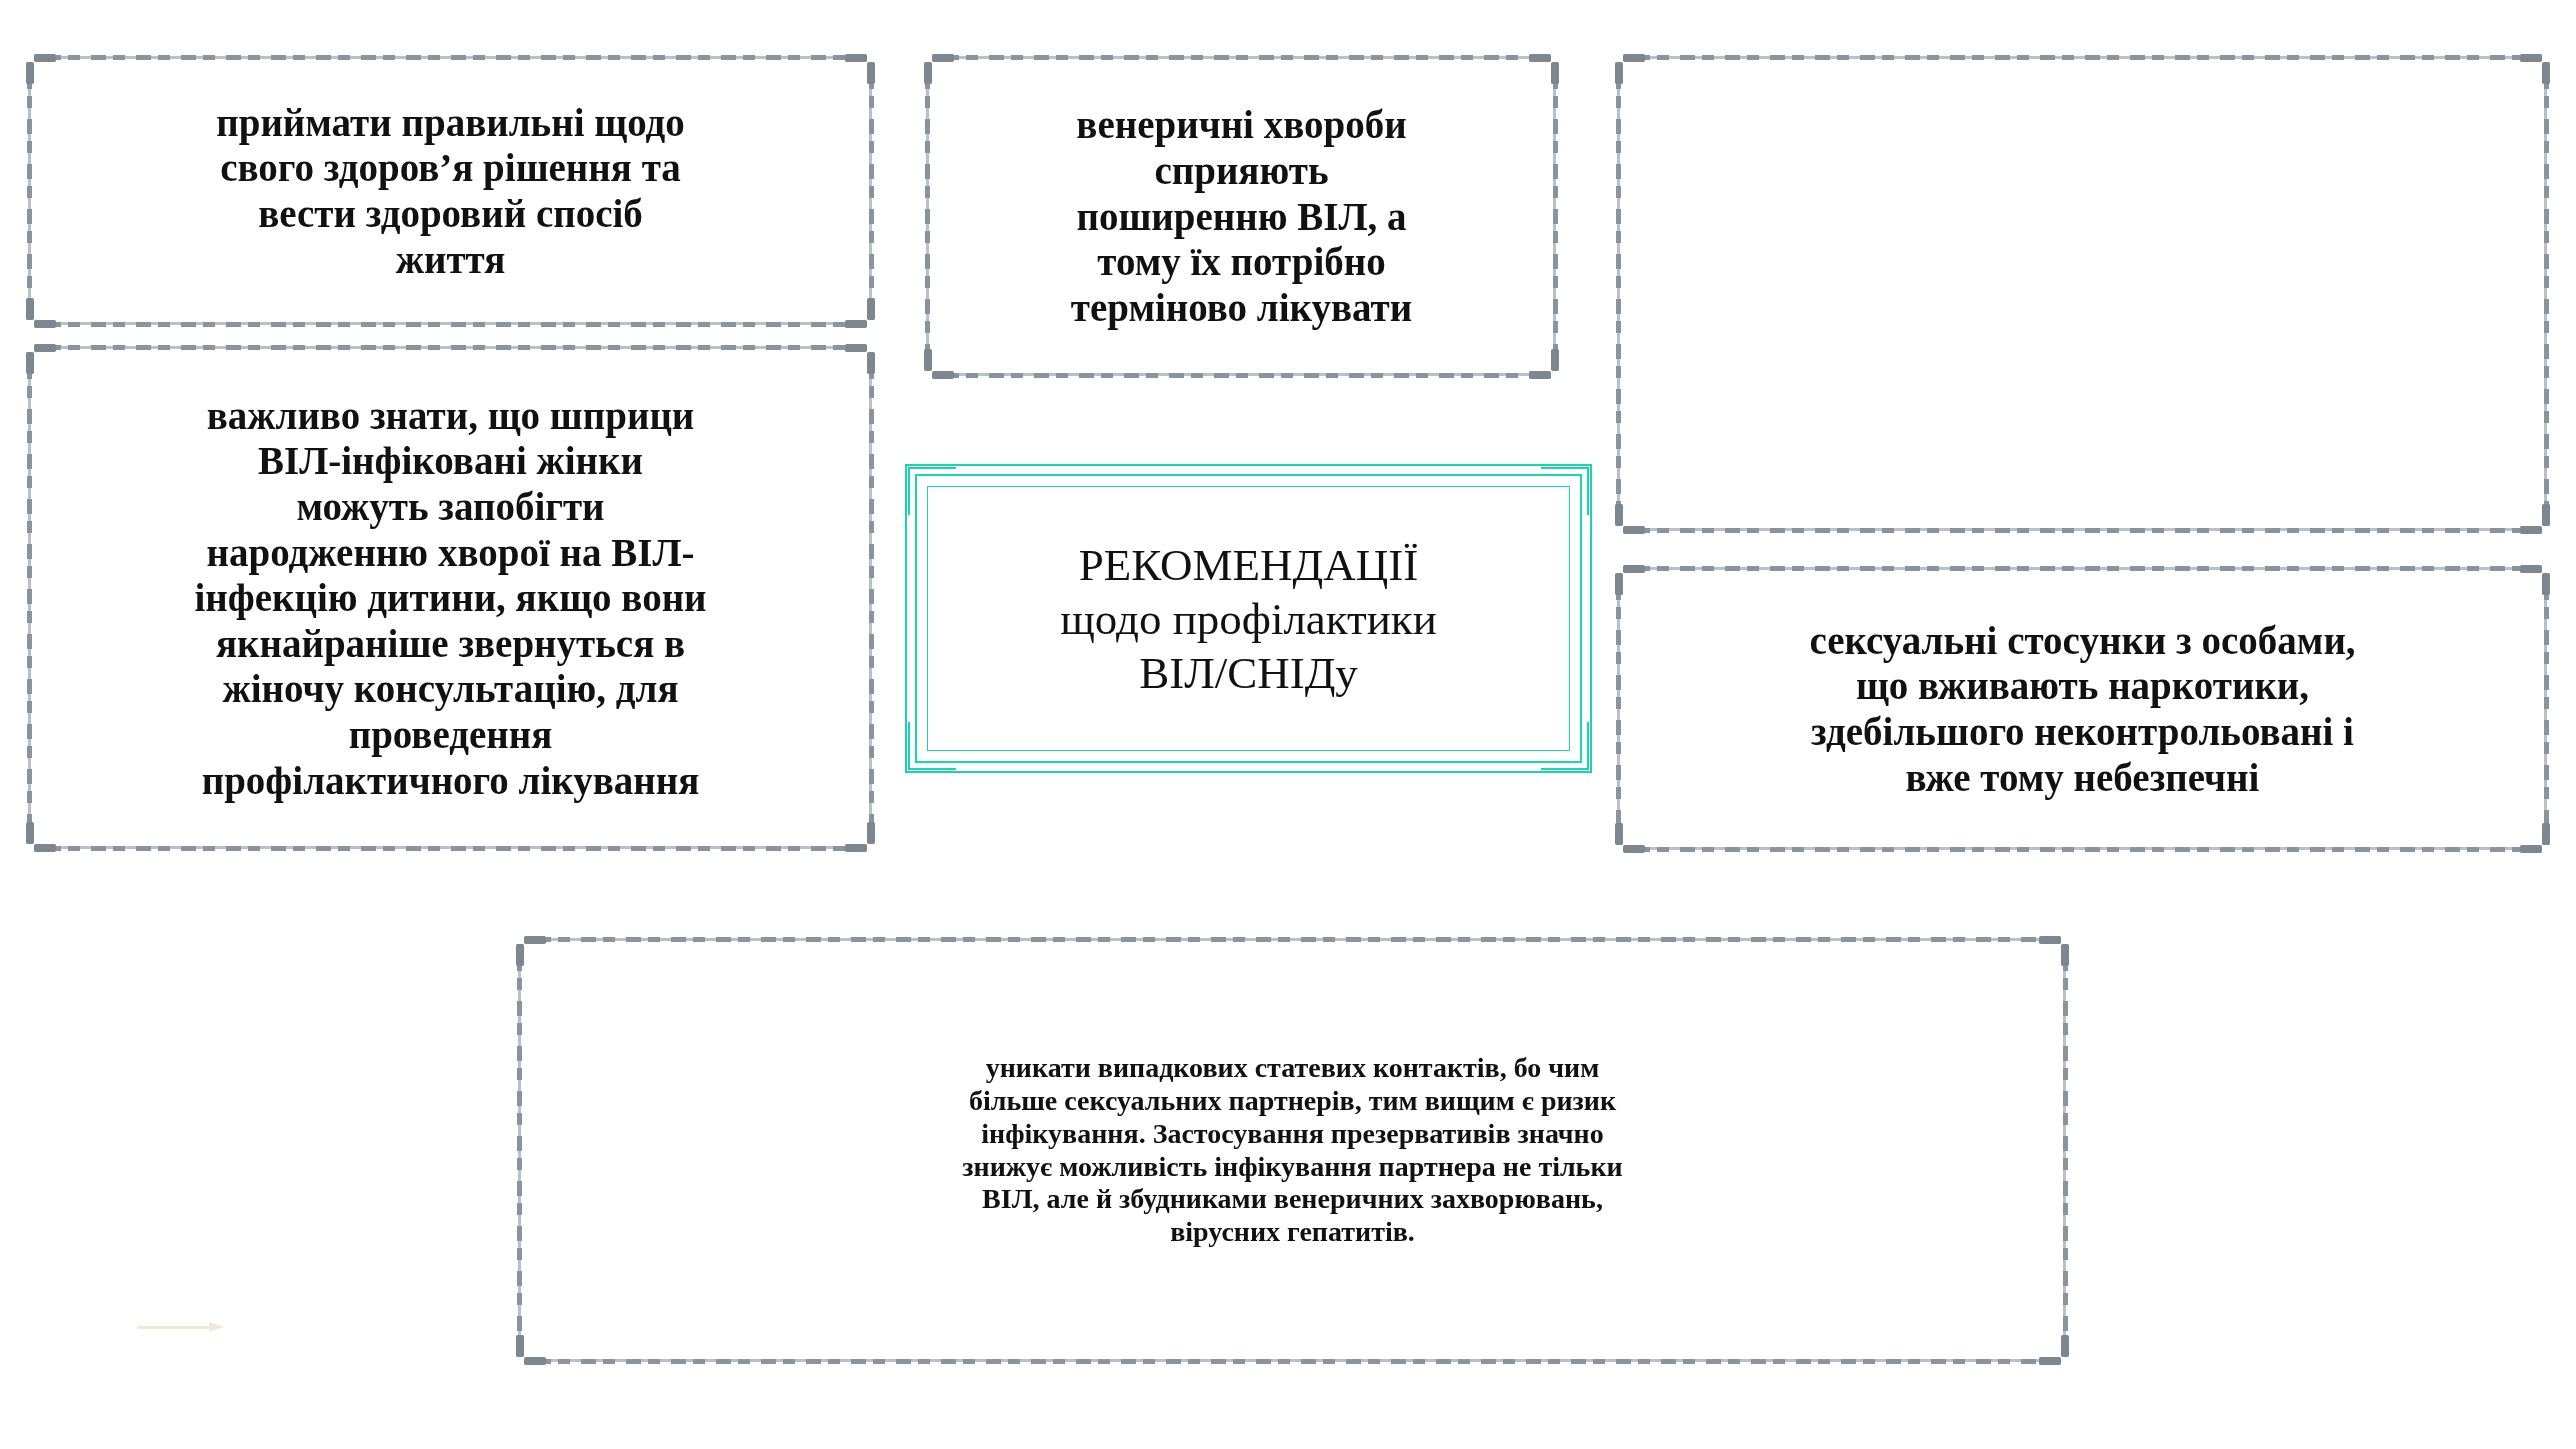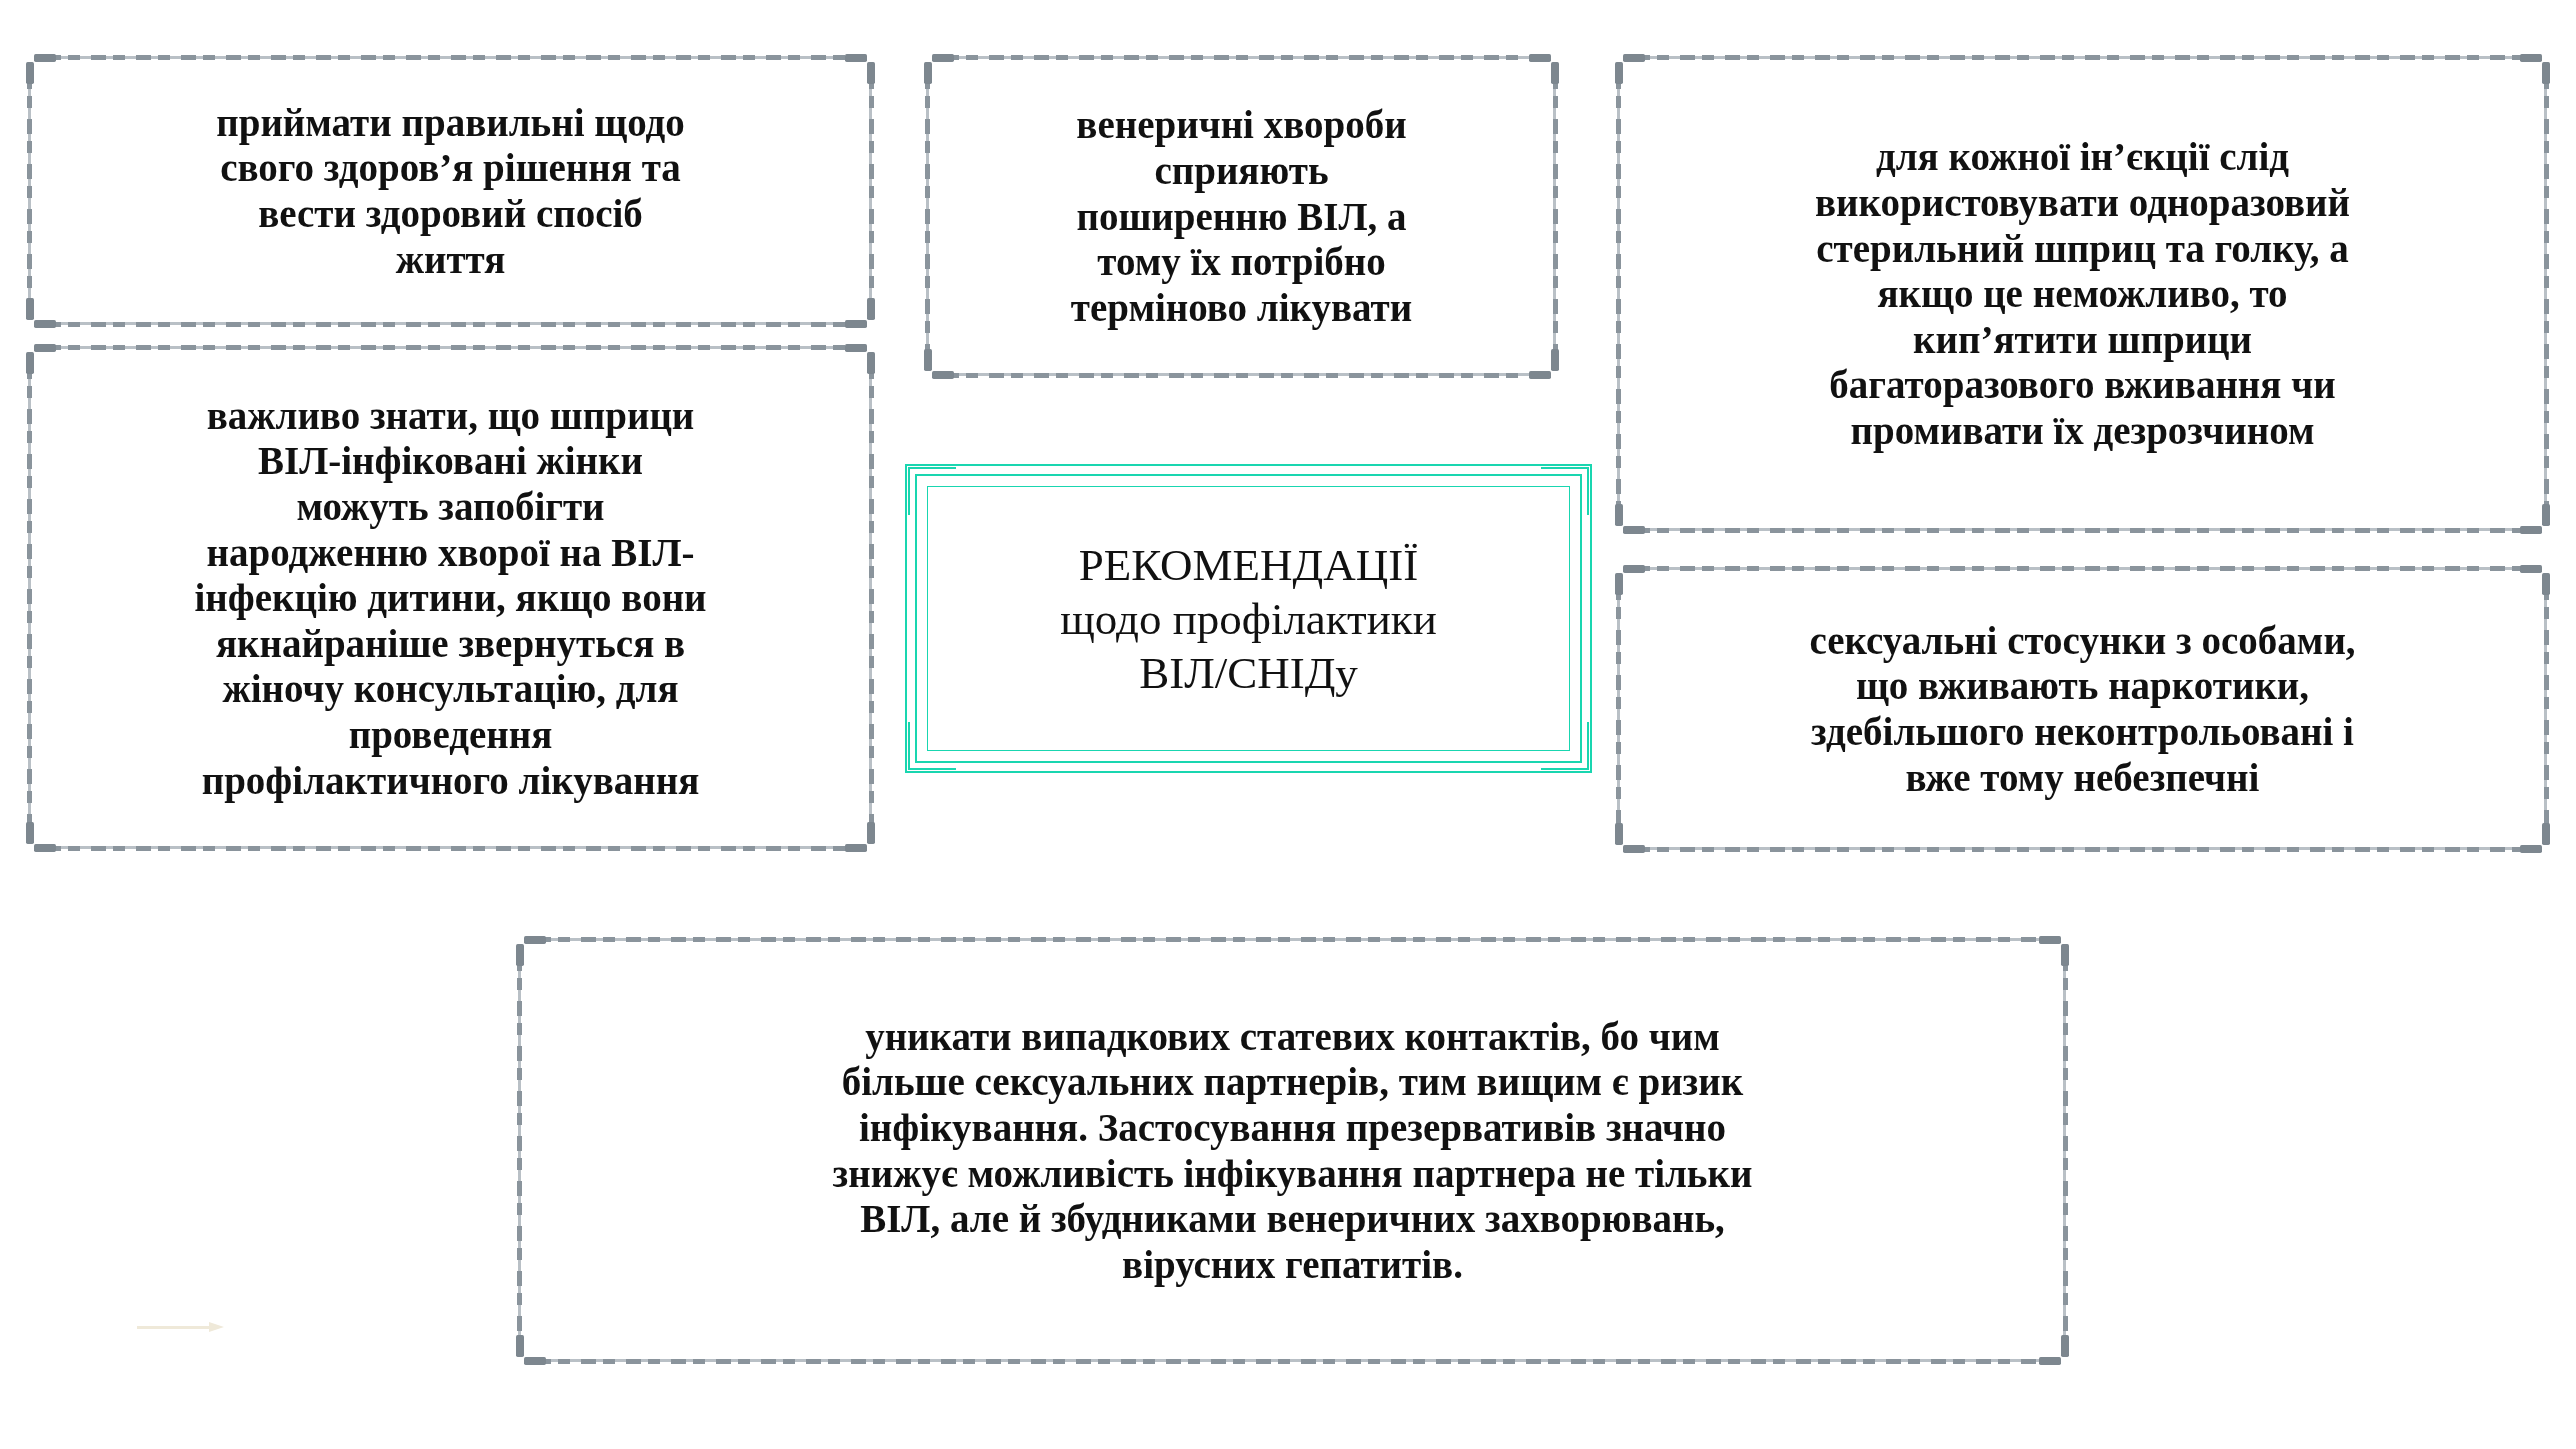--- a/index.html
+++ b/index.html
@@ -160,21 +160,21 @@
   #box-venereal          { left: 915px; top: 45px;   width: 653px; height: 343px; }
   #box-venereal .inner { font-size: 39px; }
 
   #box-syringes          { left: 1606px; top: 45px;   width: 953px; height: 498px; }
   #box-syringes .inner { font-size: 39px; }
 
   #box-drug-users        { left: 1606px; top: 556px;  width: 953px; height: 306px; }
   #box-drug-users .inner { font-size: 39px; }
 
   #box-casual-contacts   { left: 507px;  top: 927px; width: 1571px; height: 447px; }
-  #box-casual-contacts .inner { font-size: 39px; }
+  #box-casual-contacts .inner { font-size: 28px; }
 
   #center-recommendations { left: 905px; top: 464px; width: 687px; height: 309px; }
   #center-recommendations .title { font-size: 45px; }
 </style>
 </head>
 <body>
 
 <div class="frame" id="box-healthy-lifestyle">
   <div class="edge top"></div>
   <div class="edge bottom"></div>
@@ -244,27 +244,20 @@
   <div class="edge left"></div>
   <div class="edge right"></div>
   <div class="nub tl-h"></div>
   <div class="nub tl-v"></div>
   <div class="nub tr-h"></div>
   <div class="nub tr-v"></div>
   <div class="nub bl-h"></div>
   <div class="nub bl-v"></div>
   <div class="nub br-h"></div>
   <div class="nub br-v"></div>
-  <div class="inner">для кожної ін’єкції слід
-використовувати одноразовий
-стерильний шприц та голку, а
-якщо це неможливо, то
-кип’ятити шприци
-багаторазового вживання чи
-промивати їх дезрозчином</div>
 </div>
 
 <div class="frame" id="box-drug-users">
   <div class="edge top"></div>
   <div class="edge bottom"></div>
   <div class="edge left"></div>
   <div class="edge right"></div>
   <div class="nub tl-h"></div>
   <div class="nub tl-v"></div>
   <div class="nub tr-h"></div>

